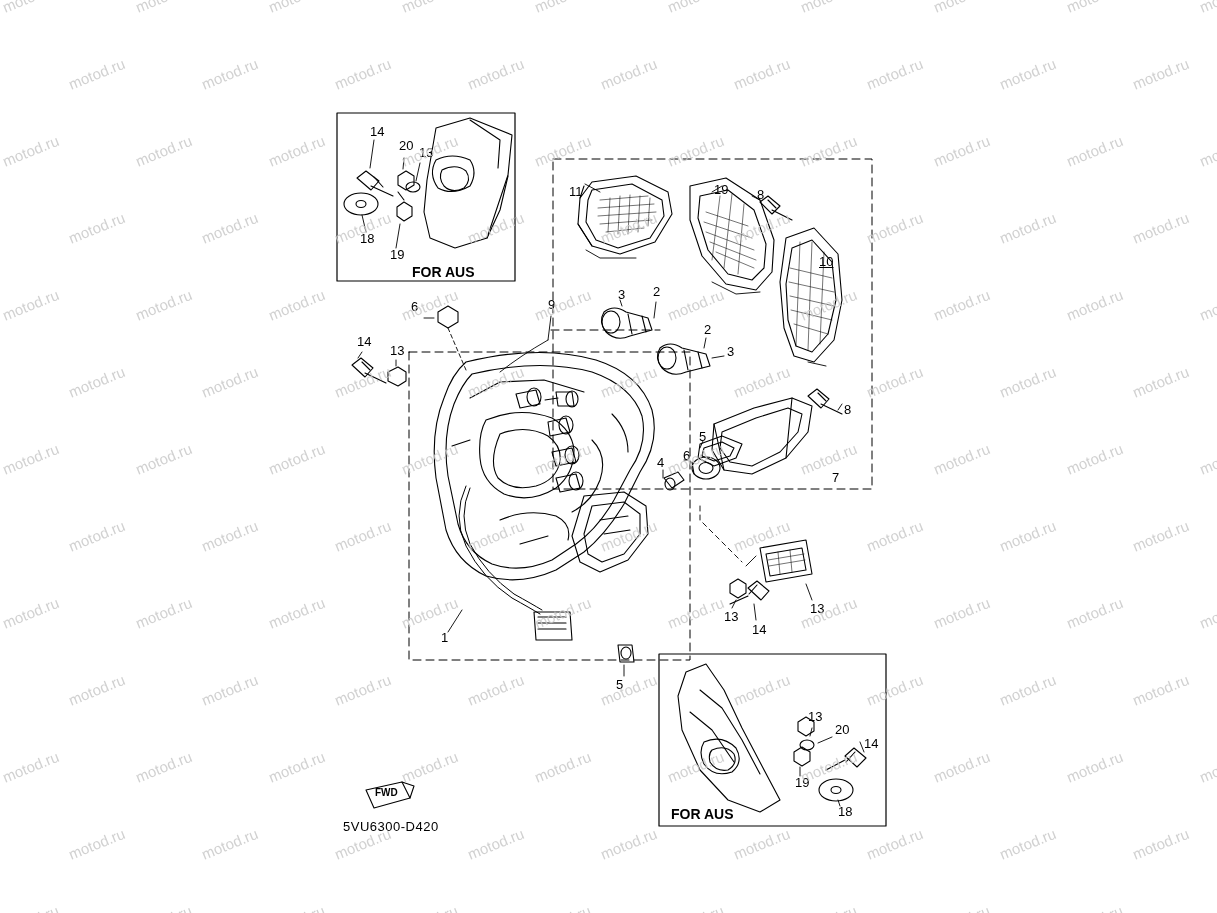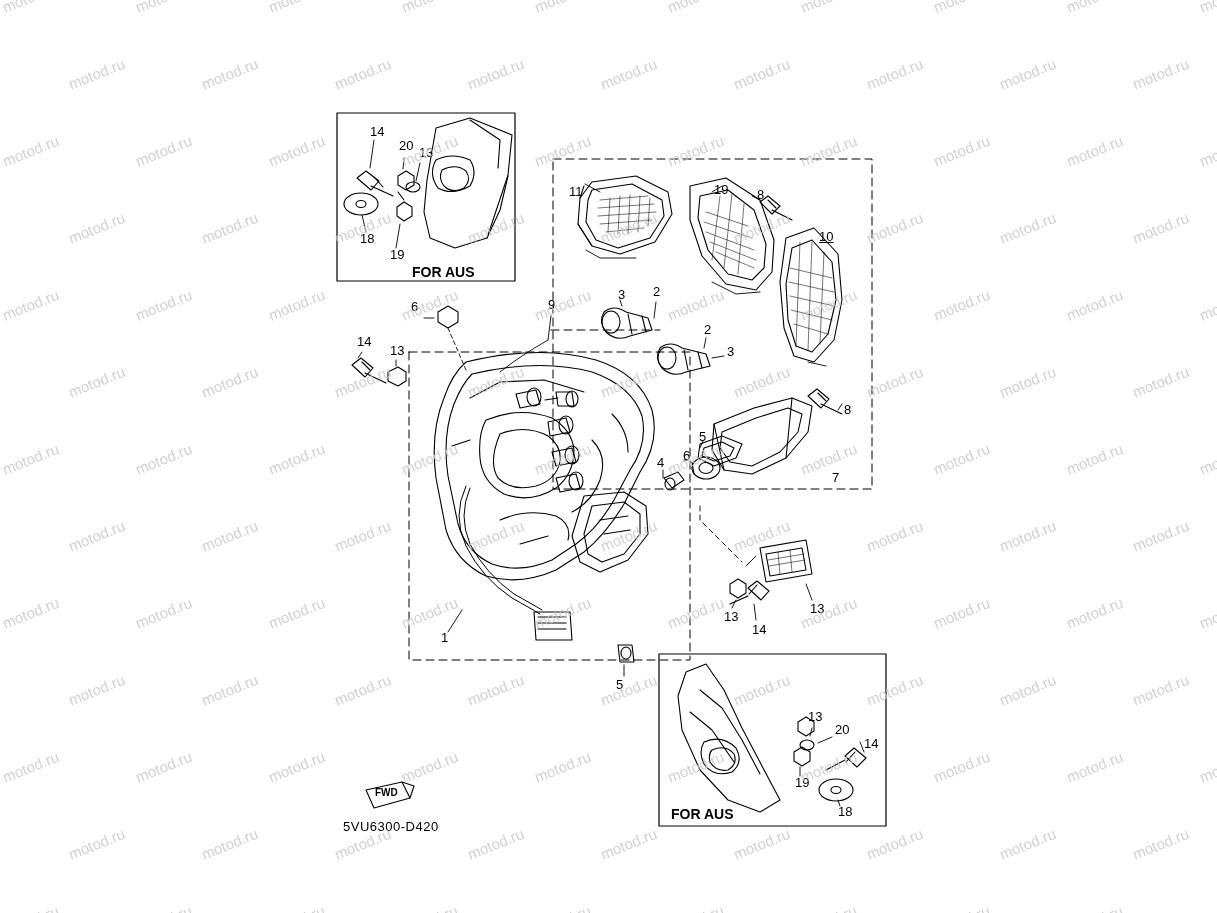--- a/index.html
+++ b/index.html
@@ -311,21 +311,21 @@
 
   <div class="callout" style="left:370px; top:124px;">14</div>
   <div class="callout" style="left:399px; top:138px;">20</div>
   <div class="callout" style="left:419px; top:145px;">13</div>
   <div class="callout" style="left:360px; top:231px;">18</div>
   <div class="callout" style="left:390px; top:247px;">19</div>
 
   <div class="callout" style="left:569px; top:184px;">11</div>
   <div class="callout" style="left:714px; top:182px;">19</div>
   <div class="callout" style="left:757px; top:187px;">8</div>
-  <div class="callout" style="left:819px; top:229px;text-decoration:underline;">10</div>
+  <div class="callout" style="left:819px; top:254px;text-decoration:underline;">10</div>
 
   <div class="callout" style="left:411px; top:299px;">6</div>
   <div class="callout" style="left:548px; top:297px;">9</div>
   <div class="callout" style="left:618px; top:287px;">3</div>
   <div class="callout" style="left:653px; top:284px;">2</div>
   <div class="callout" style="left:704px; top:322px;">2</div>
   <div class="callout" style="left:727px; top:344px;">3</div>
 
   <div class="callout" style="left:357px; top:334px;">14</div>
   <div class="callout" style="left:390px; top:343px;">13</div>

